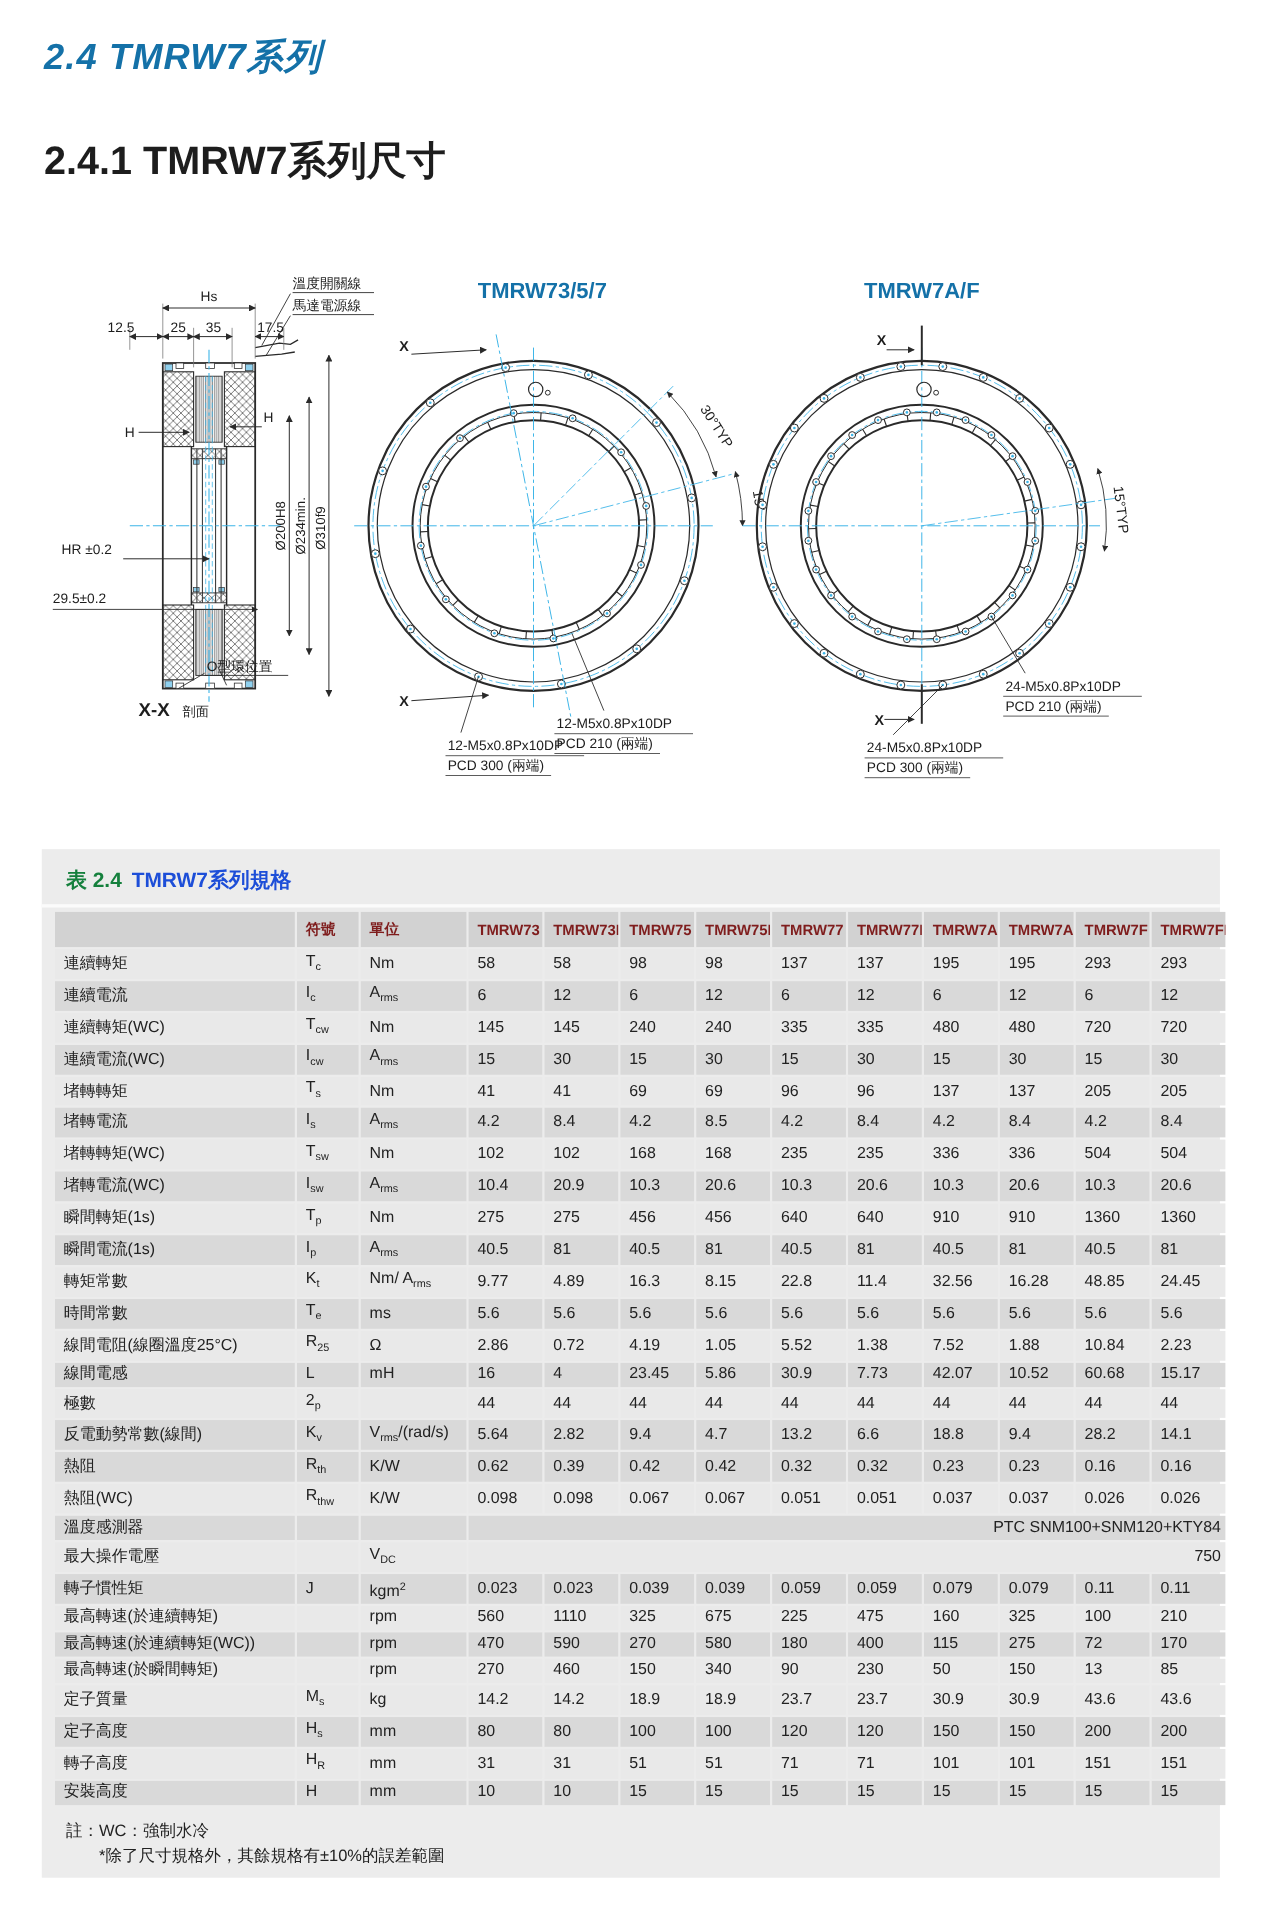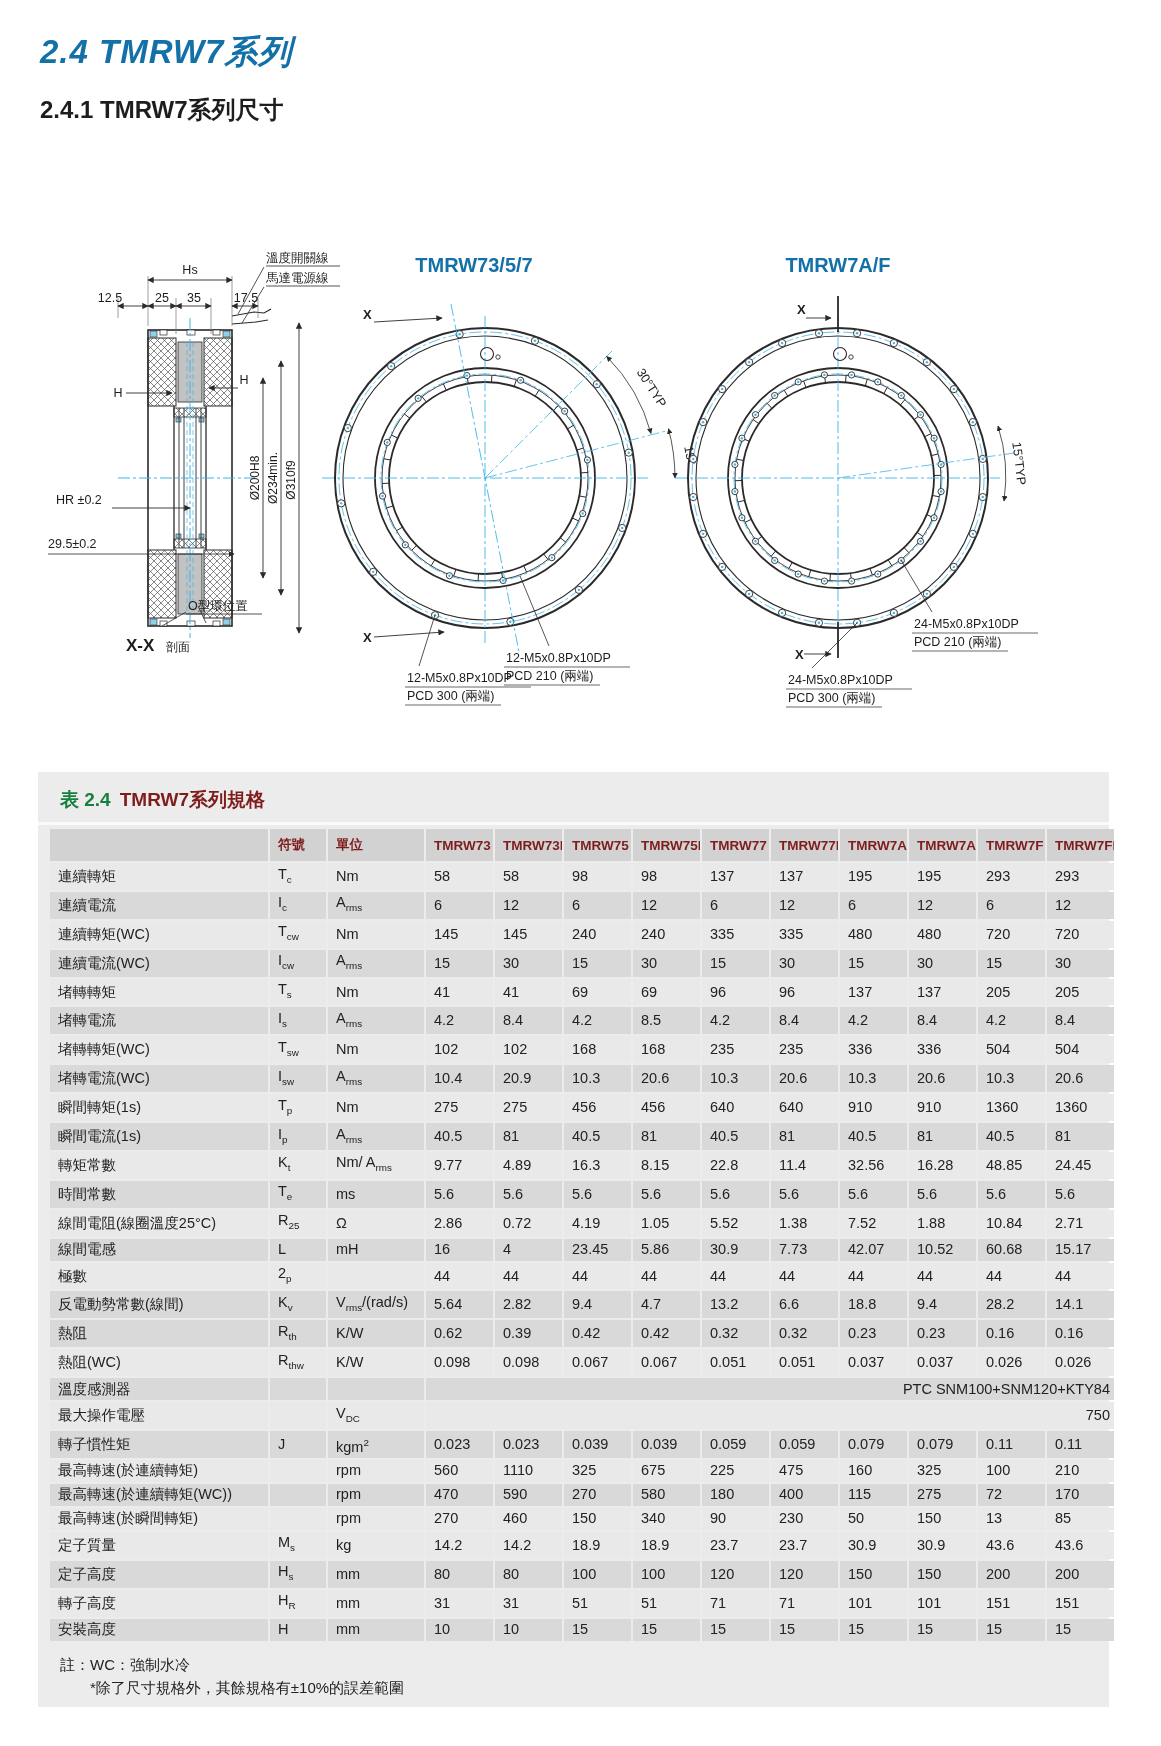--- a/index.html
+++ b/index.html
@@ -1,26 +1,26 @@
 <!DOCTYPE html>
 <html><head>
 <meta charset="utf-8">
 <style>
   html,body{margin:0;padding:0;background:#fff;}
   #page{position:relative;width:1161px;height:1746px;background:#fff;overflow:hidden;
         font-family:"Liberation Sans","DejaVu Sans",sans-serif;color:#222;}
   .h1{position:absolute;left:40px;top:30px;font-size:33px;font-weight:bold;color:#1471a8;letter-spacing:1px;font-style:italic;}
-  .h2{position:absolute;left:40px;top:94px;font-size:24px;font-weight:bold;color:#1d1d1d;}
+  .h2{position:absolute;left:40px;top:122px;font-size:36px;font-weight:bold;color:#1d1d1d;}
   .fig-title{position:absolute;width:200px;text-align:center;font-size:20px;font-weight:bold;color:#1471a8;}
   #figsvg{position:absolute;left:0;top:218px;}
   #figsvg text{font-family:"Liberation Sans","DejaVu Sans",sans-serif;fill:#1d1d1d;}
   .panel{position:absolute;left:38px;top:772px;width:1071px;height:935px;background:#ececec;}
   .panel-caption{margin:0 0 0 0;padding:15px 0 9px 22px;font-size:19px;border-bottom:3px solid #fbfbfb;}
   .cap-prefix{color:#15803d;font-weight:bold;margin-right:9px;text-align:center;}
-  .cap-title{color:#7f1d1d;font-weight:bold;}
+  .cap-title{color:#1d4ed8;font-weight:bold;}
   table{border-collapse:separate;border-spacing:2px;margin:2px 10px 0 10px;table-layout:fixed;width:1049px;}
   th{background:#d2d2d2;color:#7f1d1d;font-weight:bold;font-size:13.5px;text-align:left;
      padding:7px 4px 7px 8px;white-space:nowrap;overflow:hidden;}
   td{font-size:14.5px;color:#222;padding:2.5px 4px 2.5px 8px;height:17px;line-height:17px;
      white-space:nowrap;overflow:visible;}
   tr.light td{background:#e9e9e9;}
   tr.dark td{background:#d9d9d9;}
   td.span-cell{text-align:right;padding-left:12px;}
   sub{font-size:68%;} sup{font-size:68%;}
   .col-label{width:206px;} .col-sym{width:44px;} .col-unit{width:84px;} .col-val{width:55px;}
@@ -28,21 +28,21 @@
   .note-line2{padding-left:30px;}
 </style>
 </head>
 <body>
 
 <div id="page">
 
   <div class="h1">2.4  TMRW7系列</div>
   <div class="h2">2.4.1 TMRW7系列尺寸</div>
 
-  <div class="fig-title" style="left:374px;top:254px;">TMRW73/5/7</div>
+  <div class="fig-title" style="left:393px;top:254px;">TMRW73/5/7</div>
   <div class="fig-title" style="left:738px;top:254px;">TMRW7A/F</div>
 
   <svg id="figsvg" width="1161" height="500" viewBox="0 0 1161 500">
     <defs>
       <marker id="ar" viewBox="0 0 10 10" refX="9" refY="5" markerWidth="7" markerHeight="7" orient="auto-start-reverse">
         <path d="M0,0L10,5L0,10z" fill="#2a2a2a"></path>
       </marker>
       <pattern id="xh" width="7" height="7" patternUnits="userSpaceOnUse">
         <path d="M0,7L7,0M0,0L7,7" stroke="#555" stroke-width="0.7"></path>
       </pattern>
@@ -630,21 +630,21 @@
             <td>Ω</td>
             <td>2.86</td>
             <td>0.72</td>
             <td>4.19</td>
             <td>1.05</td>
             <td>5.52</td>
             <td>1.38</td>
             <td>7.52</td>
             <td>1.88</td>
             <td>10.84</td>
-            <td>2.71</td>
+            <td>2.23</td>
           </tr>
           <tr class="dark">
             <td>線間電感</td>
             <td>L</td>
             <td>mH</td>
             <td>16</td>
             <td>4</td>
             <td>23.45</td>
             <td>5.86</td>
             <td>30.9</td>

